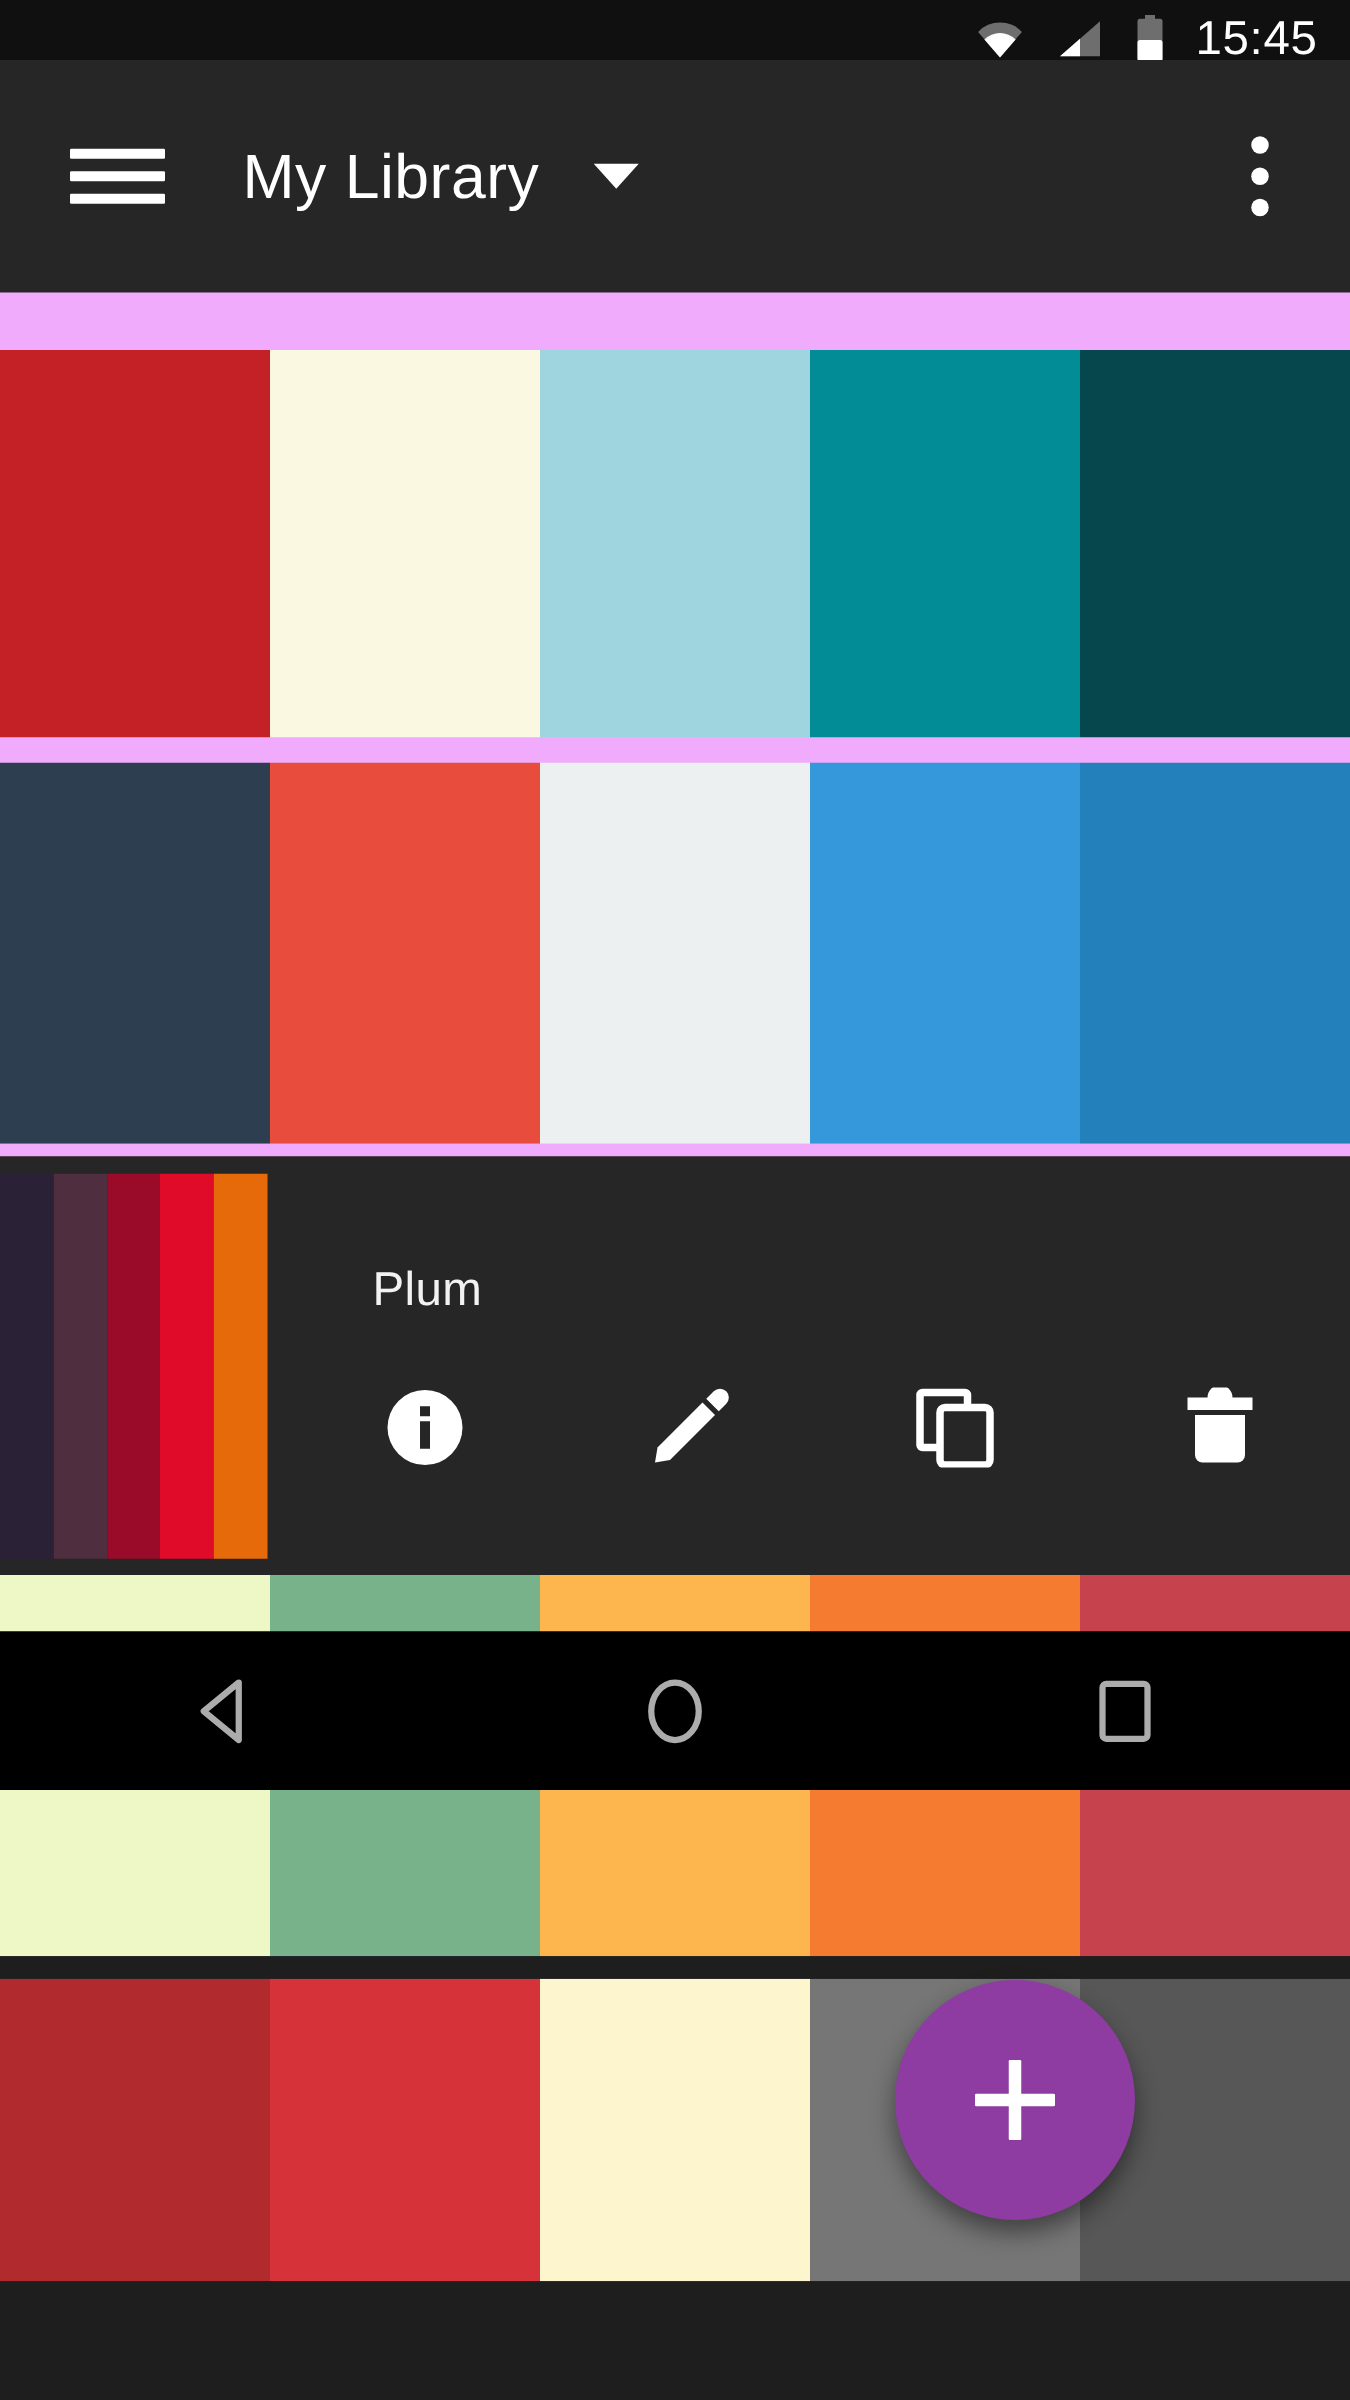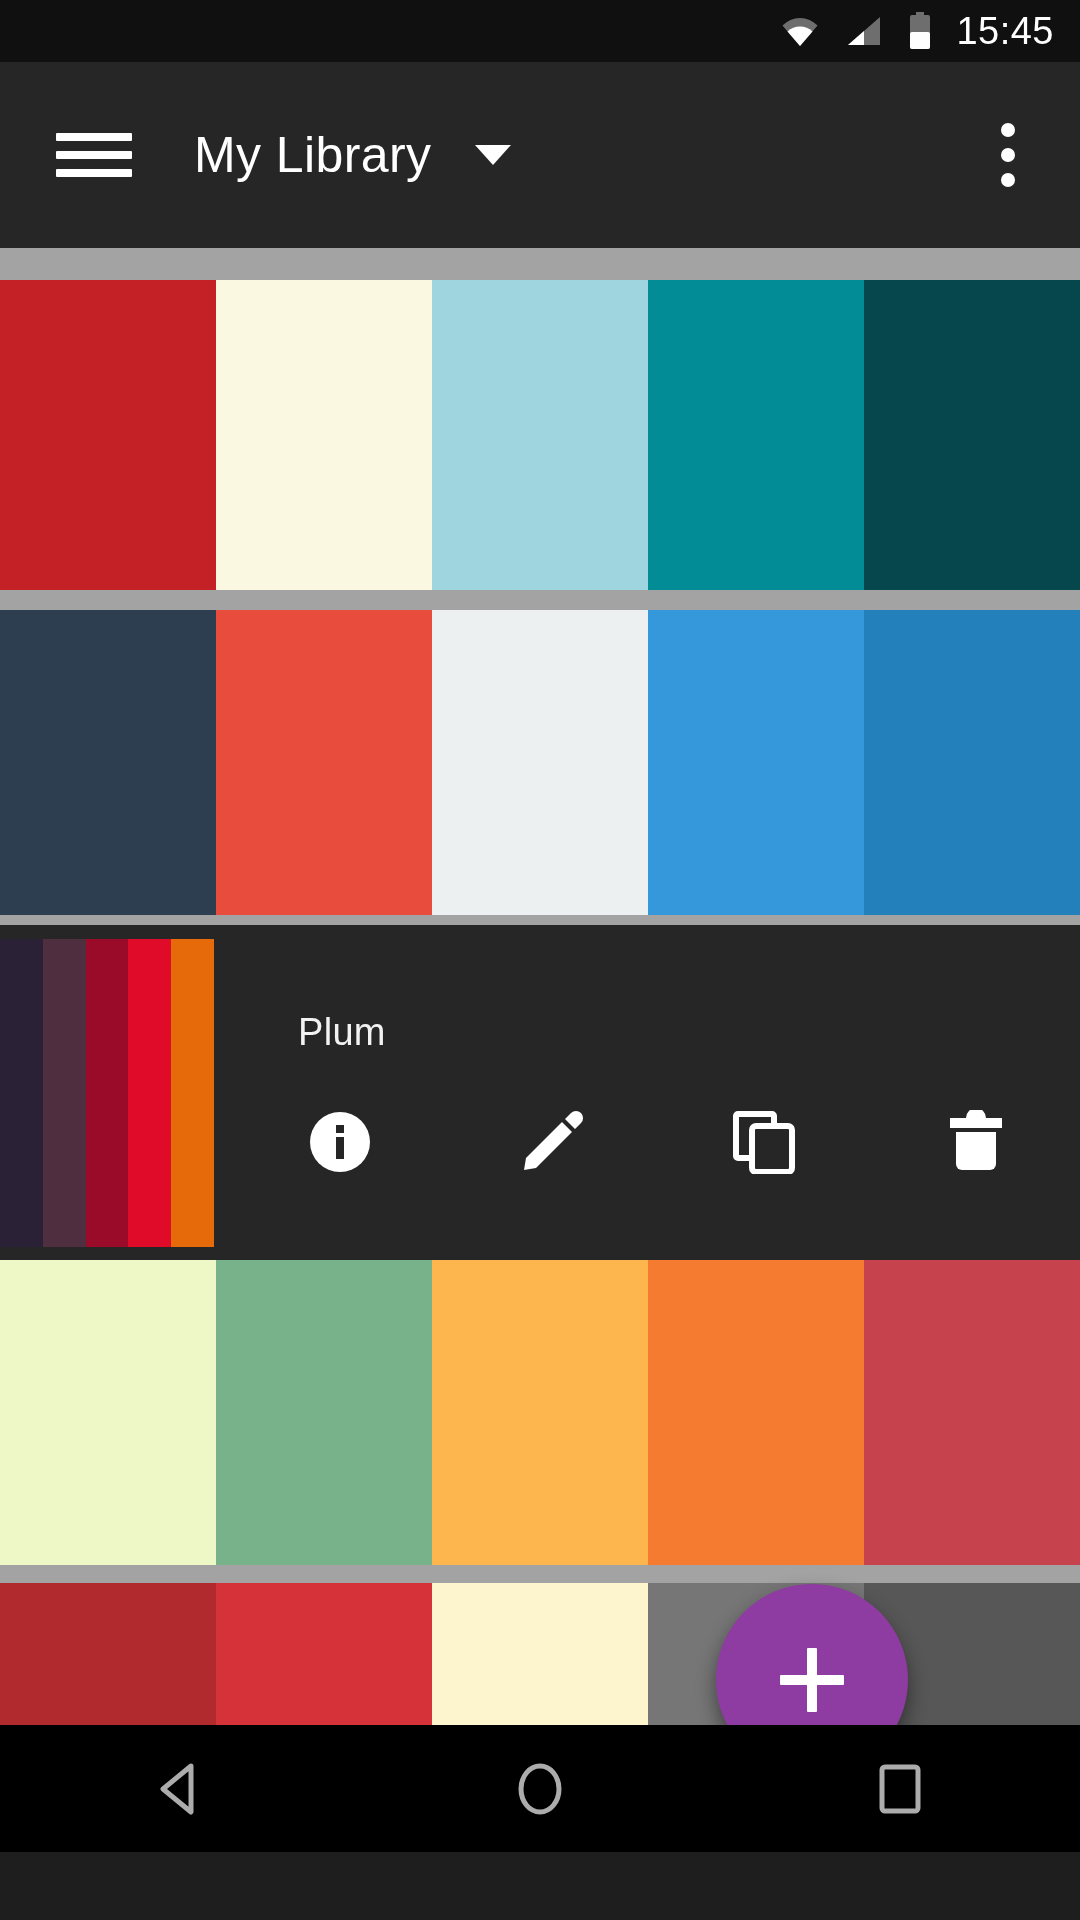--- a/index.html
+++ b/index.html
@@ -2,40 +2,40 @@
 <html><head>
 <meta charset="utf-8">
 <style>
   * { margin:0; padding:0; box-sizing:border-box; }
   html, body {
     width:1080px; height:1920px;
     background:#1E1E1E;
     font-family:"Liberation Sans", sans-serif;
     overflow:hidden;
   }
-  #app { position:relative; width:1080px; height:1852px; background:#a3a3a3; }
+  #app { position:relative; width:1080px; height:1432px; background:#f0abfc; }
 
   
   .statusbar{
     position:absolute; top:0; left:0; width:1080px; height:62px;
     background:#101010; display:flex; align-items:center;
     justify-content:flex-end; padding-right:26px;
   }
   .sb-icons{ display:flex; align-items:center; gap:26px; }
   .wifi-ico{ width:40px; height:32px; position:relative; }
   .sig-ico{ width:36px; height:32px; position:relative; }
   .bat-ico{ width:24px; height:38px; position:relative; }
   .sb-time{
     color:#FFFFFF; font-size:38px; letter-spacing:0.5px;
     margin-left:24px; line-height:1; font-weight:400;
   }
 
   
   .appbar{
-    position:absolute; top:62px; left:0; width:1080px; height:186px;
+    position:absolute; top:48px; left:0; width:1080px; height:186px;
     background:#262626; display:flex; align-items:center;
   }
   .hamburger{
     width:76px; height:60px; margin-left:56px;
     display:flex; flex-direction:column; justify-content:space-between;
     padding:8px 0; cursor:pointer;
   }
   .hamburger span{ display:block; height:8px; background:#FFFFFF; border-radius:1px; }
   .appbar-title{
     color:#FFFFFF; font-size:50px; font-weight:400;

